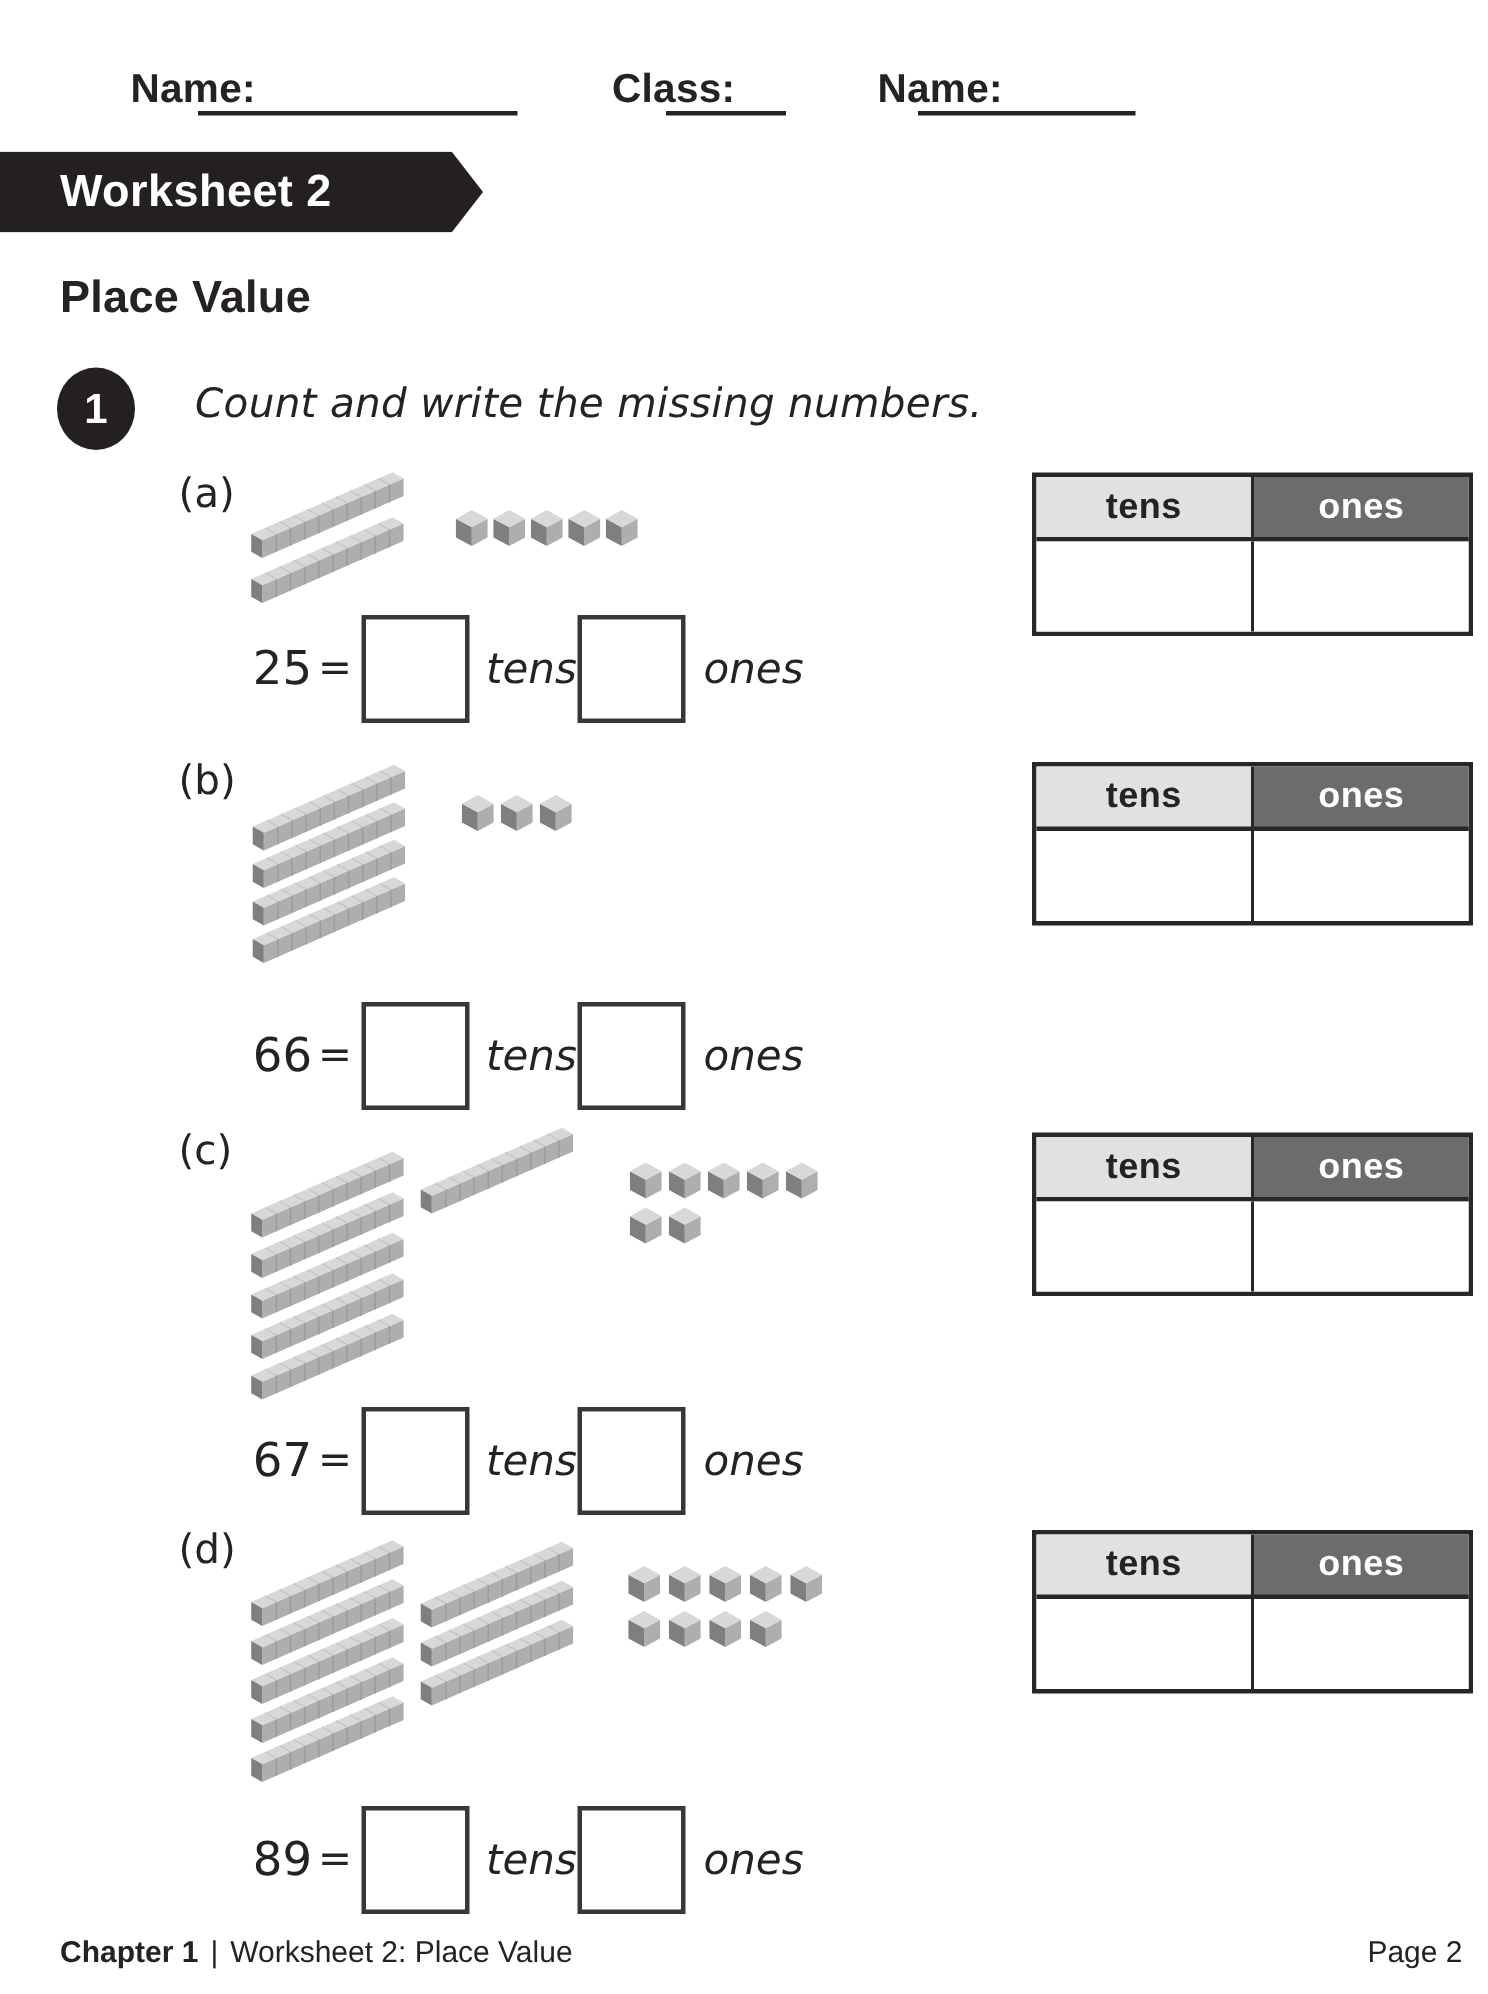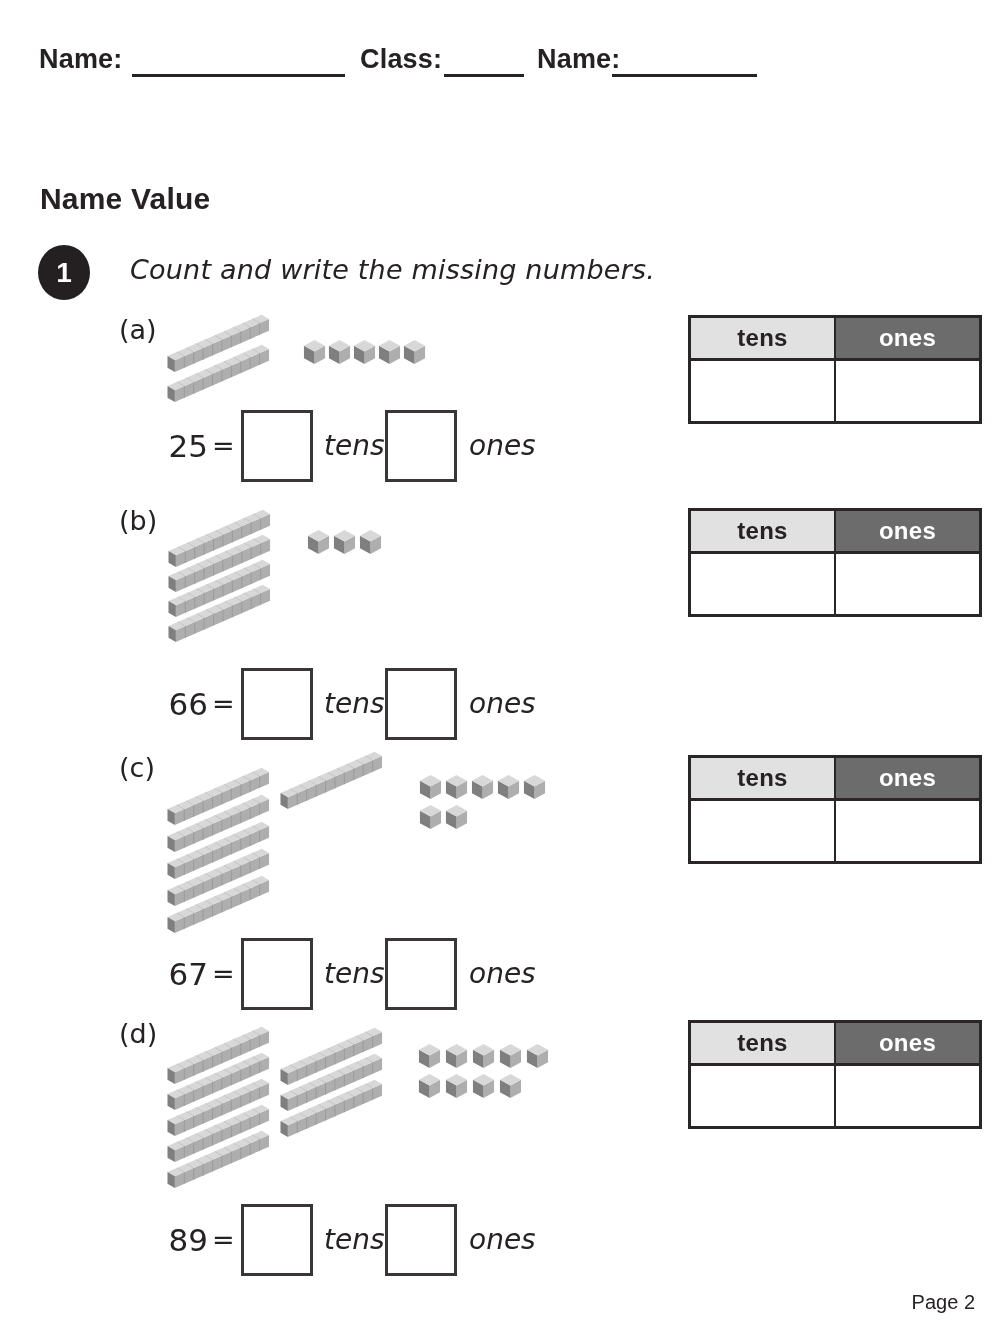--- a/index.html
+++ b/index.html
@@ -1,21 +1,21 @@
 <!DOCTYPE html>
 <html><head>
 <meta charset="utf-8">
 <style>
   html,body{margin:0;padding:0;background:#ffffff;}
   .page{
     position:relative;width:992px;height:1329px;background:#ffffff;overflow:hidden;
     font-family:"Liberation Sans",sans-serif;color:#262223;
   }
   
-  .hdr-label{position:absolute;top:44px;font-size:27px;font-weight:700;letter-spacing:.2px;}
+  .hdr-label{position:absolute;top:44px;font-size:27px;font-weight:700;letter-spacing:.2px;margin-left:48px;}
   .hdr-line{position:absolute;top:74px;border-bottom:3px solid #262223;height:0;}
   
   .banner{
     position:absolute;left:0;top:101px;width:322px;height:54px;background:#242021;
     clip-path:polygon(0 0,93.5% 0,100% 50%,93.5% 100%,0 100%);
     display:flex;align-items:center;
   }
   .banner span{color:#ffffff;font-size:30px;font-weight:700;padding-left:40px;letter-spacing:.3px;}
   .heading{position:absolute;left:40px;top:182px;font-size:30px;font-weight:700;letter-spacing:.2px;}
   
@@ -77,22 +77,25 @@
 
 <div class="page">
 
   <span class="hdr-label" style="left:39px">Name:</span>
   <span class="hdr-line" style="left:132px;width:213px"></span>
   <span class="hdr-label" style="left:360px">Class:</span>
   <span class="hdr-line" style="left:444px;width:80px"></span>
   <span class="hdr-label" style="left:537px">Name:</span>
   <span class="hdr-line" style="left:612px;width:145px"></span>
 
-
-  <div class="heading">Name Value</div>
+  <div class="banner">
+    <span>Worksheet 2</span>
+  </div>
+
+  <div class="heading">Place Value</div>
 
   <div class="q-badge">1</div>
   <div class="instruction">Count and write the missing numbers.</div>
 
   <section>
     <div class="p-label" style="top:314px">(a)</div>
     <div class="blocks" id="blocks-0">
         <svg style="left:167px;top:313px" width="104" height="60" viewBox="0 0 106 61">
     <polygon points="8,60 104,18 104,6 8,48" fill="#aeaeae"></polygon>
     <polygon points="8,48 104,6 96.5,1.8 0.5,43.8" fill="#d8d8d8"></polygon>
@@ -759,15 +762,18 @@
         <div class="pv-cell tens">tens</div>
         <div class="pv-cell ones">ones</div>
       </div>
       <div class="pv-row pv-body">
         <div class="pv-cell tens"></div>
         <div class="pv-cell ones"></div>
       </div>
     </div>
   </section>
 
+  <div class="footer-left">
+    <b>Chapter 1</b><span class="footer-sep">|</span><span>Worksheet 2: Place Value</span>
+  </div>
   <div class="footer-right">Page 2</div>
 
 </div>
 
 </body></html>

